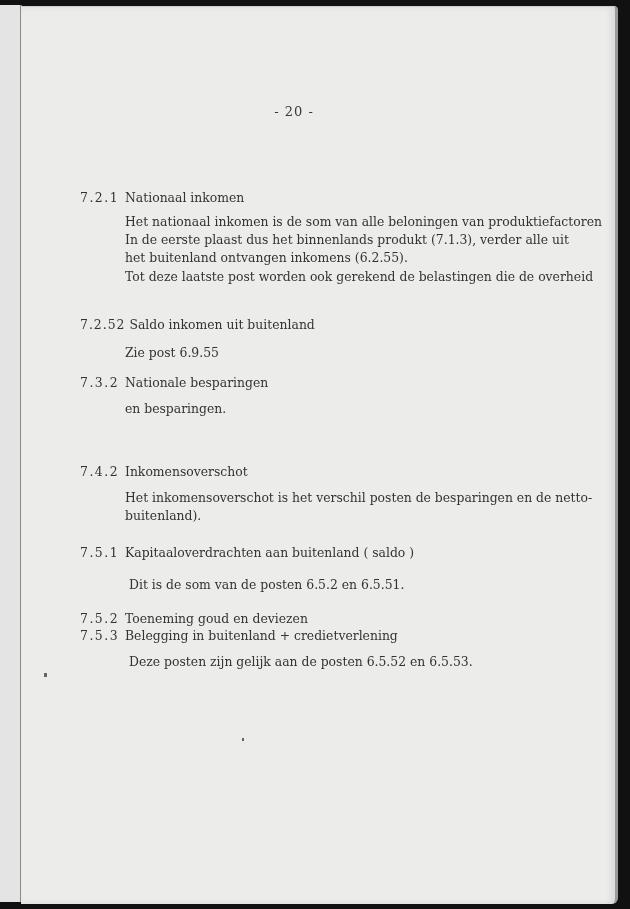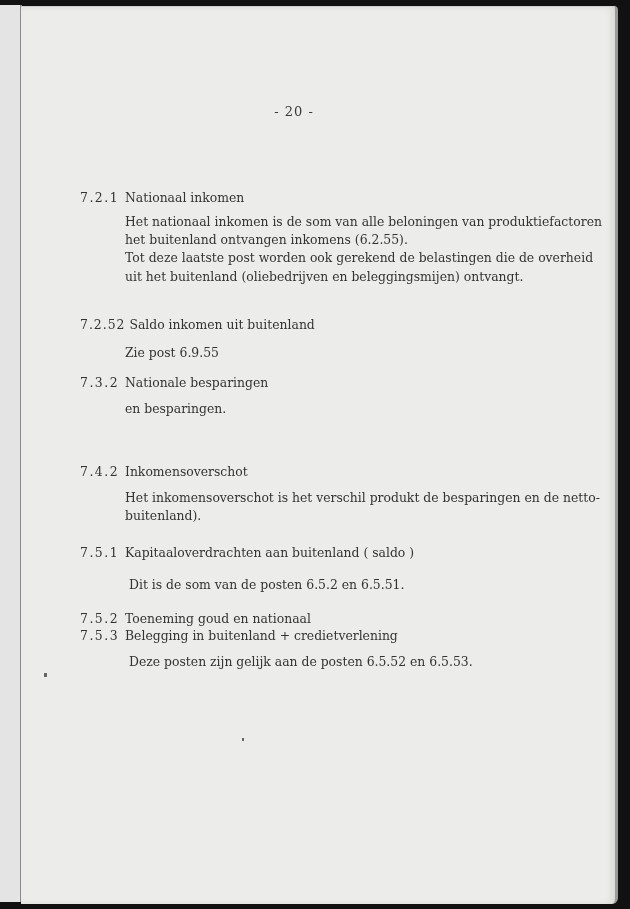--- a/index.html
+++ b/index.html
@@ -40,56 +40,56 @@
 
 <div class="page"></div>
 
 <div class="page-number">- 20 -</div>
 
 <div class="heading text" style="top:189px;">
   <span class="num">7.2.1</span><span>Nationaal inkomen</span>
 </div>
 <div class="para text" style="top:213px;">
   <div>Het nationaal inkomen is de som van alle beloningen van produktiefactoren</div>
+  <div>In de eerste plaast dus het binnenlands produkt (7.1.3), verder alle uit</div>
   <div>het buitenland ontvangen inkomens (6.2.55).</div>
   <div>Tot deze laatste post worden ook gerekend de belastingen die de overheid</div>
-  <div>uit het buitenland (oliebedrijven en beleggingsmijen) ontvangt.</div>
 </div>
 
 <div class="heading text" style="top:316px;">
   <span class="num wide">7.2.52</span><span>Saldo inkomen uit buitenland</span>
 </div>
 <div class="para text" style="top:344px;">
   <div>Zie post 6.9.55</div>
 </div>
 
 <div class="heading text" style="top:374px;">
   <span class="num">7.3.2</span><span>Nationale besparingen</span>
 </div>
 <div class="para text" style="top:400px;">
   <div>en besparingen.</div>
 </div>
 
 <div class="heading text" style="top:463px;">
   <span class="num">7.4.2</span><span>Inkomensoverschot</span>
 </div>
 <div class="para text" style="top:489px;">
-  <div>Het inkomensoverschot is het verschil produkt de besparingen en de netto-</div>
+  <div>Het inkomensoverschot is het verschil posten de besparingen en de netto-</div>
   <div>buitenland).</div>
 </div>
 
 <div class="heading text" style="top:544px;">
   <span class="num">7.5.1</span><span>Kapitaaloverdrachten aan buitenland ( saldo )</span>
 </div>
 <div class="para text" style="top:576px;">
   <div style="padding-left:4px;">Dit is de som van de posten 6.5.2  en 6.5.51.</div>
 </div>
 
 <div class="heading text" style="top:610px;">
-  <span class="num">7.5.2</span><span>Toeneming goud en nationaal</span>
+  <span class="num">7.5.2</span><span>Toeneming goud en deviezen</span>
 </div>
 
 <div class="heading text" style="top:627px;">
   <span class="num">7.5.3</span><span>Belegging in buitenland + credietverlening</span>
 </div>
 <div class="para text" style="top:653px;">
   <div style="padding-left:4px;">Deze posten zijn gelijk aan de posten  6.5.52  en  6.5.53.</div>
 </div>
 
 <div class="dot" style="left:242px; top:738px;"></div>

